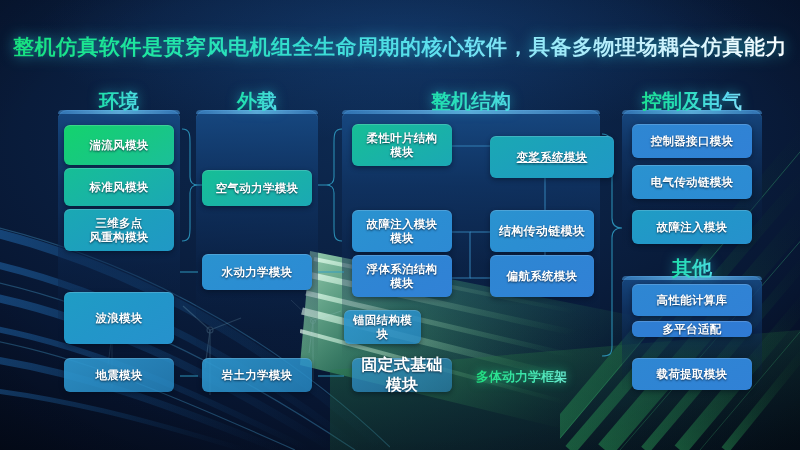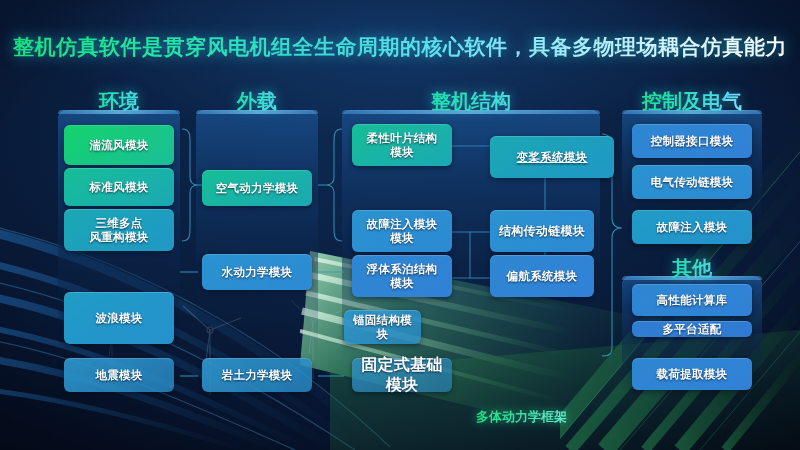--- a/index.html
+++ b/index.html
@@ -361,15 +361,15 @@
   <div class="box t-blueB" style="left:632px;top:284px;width:120px;height:32px;">
     <span>高性能计算库</span>
   </div>
   <div class="box t-blueC" style="left:632px;top:321px;width:120px;height:16px;">
     <span>多平台适配</span>
   </div>
   <div class="box t-blueB" style="left:632px;top:358px;width:120px;height:32px;">
     <span>载荷提取模块</span>
   </div>
 
-  <div class="caption" style="left:476px;top:368px;margin-top:40px;">多体动力学框架</div>
+  <div class="caption" style="left:476px;top:368px;">多体动力学框架</div>
 
 </div>
 
 </body></html>

